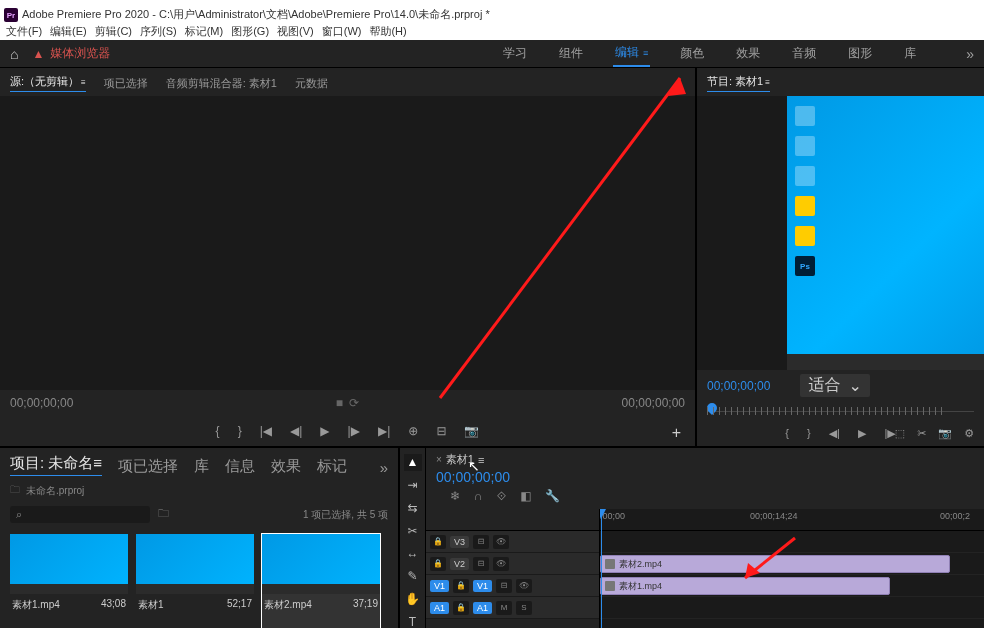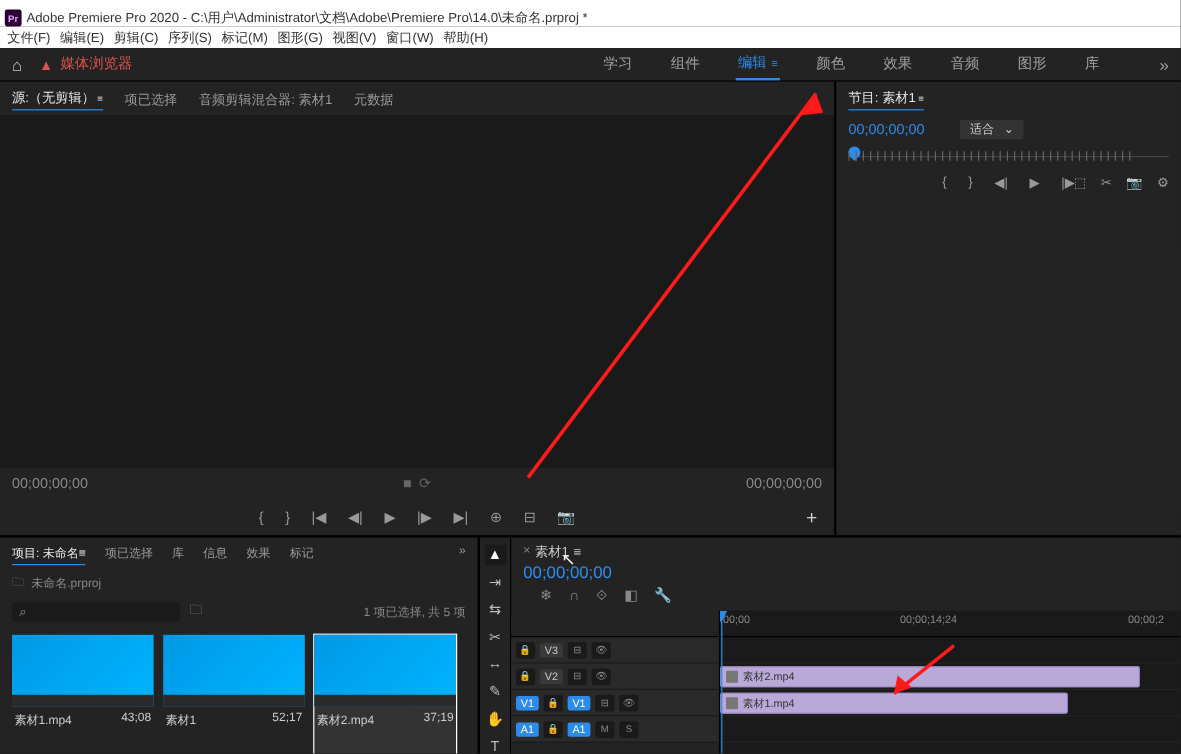--- a/index.html
+++ b/index.html
@@ -37,31 +37,31 @@
 .desktop-icon{position:absolute;width:20px;height:20px;border-radius:2px;font-size:10px;display:flex;align-items:center;justify-content:center;color:#fff}
 .di1{top:10px;left:8px;background:rgba(255,255,255,.3)}
 .di2{top:40px;left:8px;background:rgba(255,255,255,.3)}
 .di3{top:70px;left:8px;background:rgba(255,255,255,.3)}
 .di4{top:100px;left:8px;background:#ffcc00}
 .di5{top:130px;left:8px;background:#ffcc00}
 .di6{top:160px;left:8px;background:#001e36;color:#31a8ff;font-weight:bold;font-size:8px}
 .taskbar{position:absolute;bottom:0;left:0;right:0;height:16px;background:#2b2b2b}
 .prog-time{display:flex;align-items:center;padding:4px 10px;font-size:12px}
 .prog-tc{color:#2d8ceb}
-.fit-sel{margin-left:30px;background:#333;color:#ccc;padding:1px 8px;font-size:10px;border-radius:2px;display:flex;align-items:center}
+.fit-sel{margin-left:30px;background:#333;color:#ccc;padding:1px 8px;font-size:16px;border-radius:2px;display:flex;align-items:center}
 .fit-sel::after{content:"⌄";margin-left:8px}
 .prog-ruler{height:20px;position:relative;padding:0 10px}
 .ruler-line{position:absolute;left:10px;right:10px;top:10px;height:1px;background:#444}
 .ruler-tick{position:absolute;top:6px;width:1px;height:8px;background:#666}
 .playhead2{position:absolute;top:2px;width:10px;height:10px;background:#2d8ceb;border-radius:50% 50% 50% 0;transform:rotate(-45deg)}
 .prog-transport{display:flex;justify-content:center;gap:18px;padding:6px 0;color:#999;position:relative}
 .prog-transport .rightctl{position:absolute;right:10px;display:flex;gap:12px}
 .lower{display:flex;height:188px}
 .proj-panel{width:400px;border-right:2px solid #000;display:flex;flex-direction:column}
-.proj-tabs{display:flex;gap:16px;padding:6px 10px 4px;font-size:10px;align-items:flex-start}
+.proj-tabs{display:flex;gap:16px;padding:6px 10px 4px;font-size:15px;align-items:flex-end}
 .proj-tabs .tab{color:#999;cursor:pointer}
 .proj-tabs .tab.active{color:#e6e6e6;border-bottom:1px solid #2d8ceb;padding-bottom:2px}
 .proj-tabs .overflow{margin-left:auto;color:#999}
 .proj-name{padding:2px 10px;color:#888;font-size:10px;display:flex;align-items:center;gap:6px}
 .proj-name .fold-ico{color:#777}
 .search-row{display:flex;align-items:center;padding:4px 10px;gap:8px}
 .search-box{flex:0 0 140px;background:#1a1a1a;border-radius:3px;padding:2px 6px;color:#888;font-size:11px;display:flex;align-items:center}
 .search-box::before{content:"⌕";margin-right:4px;color:#888}
 .sel-info{margin-left:auto;font-size:10px;color:#888}
 .bins{display:flex;gap:8px;padding:6px 10px;flex:1}
@@ -174,20 +174,31 @@
     <svg class="arrow1" style="left:430px;top:0;width:270px;height:340px">
       <line x1="10" y1="330" x2="250" y2="10" stroke="#ff1a1a" stroke-width="3"></line>
       <polygon points="250,10 238,28 256,26" fill="#ff1a1a"></polygon>
     </svg>
   </div>
 
   <div class="prog-panel">
     <div class="panel-tabs">
       <span class="tab active"><span>节目: 素材1</span><span class="tri3">≡</span></span>
     </div>
+    <div class="prog-monitor">
+      <div class="desktop">
+        <div class="desktop-icon di1"></div>
+        <div class="desktop-icon di2"></div>
+        <div class="desktop-icon di3"></div>
+        <div class="desktop-icon di4"></div>
+        <div class="desktop-icon di5"></div>
+        <div class="desktop-icon di6">Ps</div>
+        <div class="taskbar"></div>
+      </div>
+    </div>
     <div class="prog-time">
       <span class="prog-tc">00;00;00;00</span>
       <span class="fit-sel">适合</span>
     </div>
     <div class="prog-ruler">
       <div class="ruler-line"></div>
       <div class="playhead2" style="left:10px"></div>
     <div class="ruler-tick" style="left: 10px;"></div>
         <div class="ruler-tick" style="left: 16px;"></div>
         <div class="ruler-tick" style="left: 22px;"></div>

